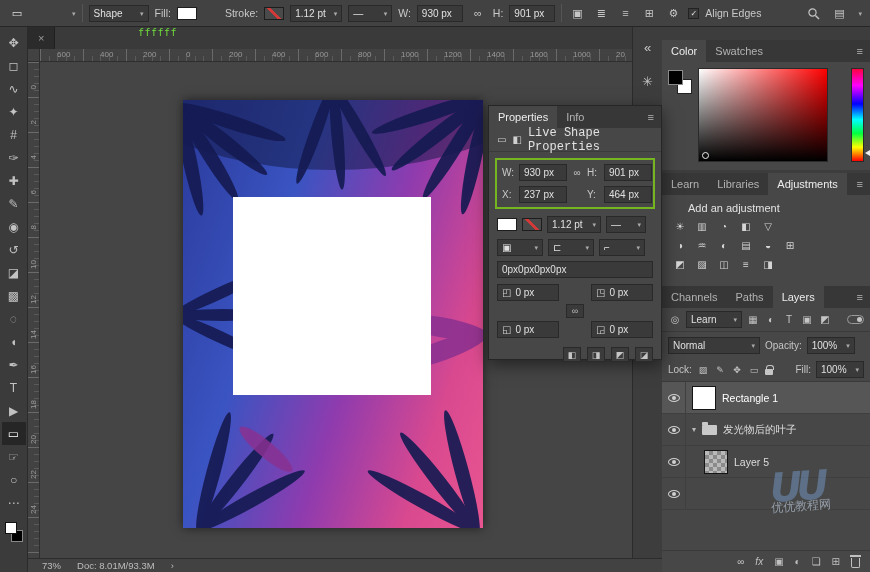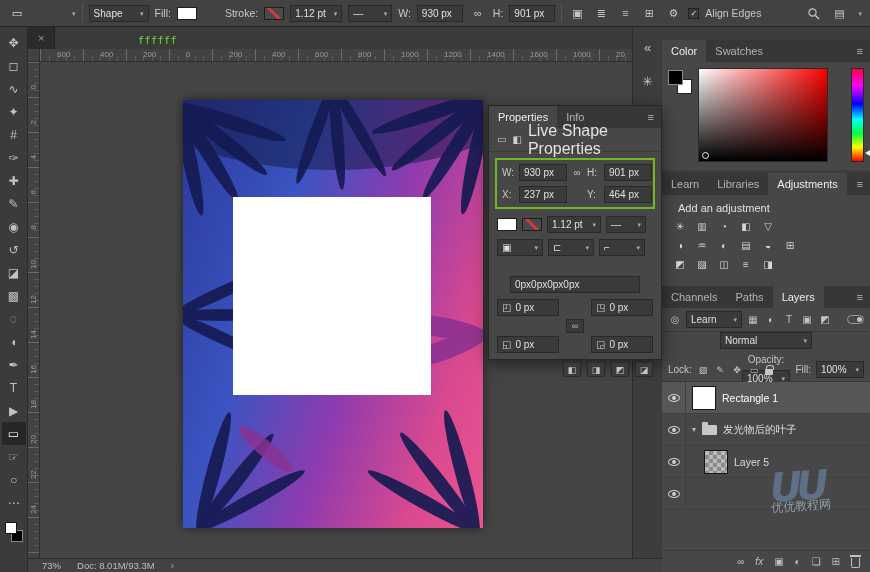--- a/index.html
+++ b/index.html
@@ -19,21 +19,21 @@
   .caret{font-size:7px;color:#aaa;margin-left:auto;line-height:1;flex:none;}
   .swatch{width:20px;height:13px;border:1px solid #1d1d1d;flex:none;}
   .swatch.white{background:#fff;}
   .swatch.slash{background:#4a4a4a;background-image:linear-gradient(45deg,transparent 42%,#d23a3a 42%,#d23a3a 58%,transparent 58%);}
   .icon-btn{width:18px;height:18px;display:flex;align-items:center;justify-content:center;
     color:#c5c5c5;font-size:11px;flex:none;}
   .cb{width:11px;height:11px;background:#3a3a3a;border:1px solid #222;display:flex;align-items:center;
       justify-content:center;font-size:8px;color:#e5e5e5;flex:none;}
   .tool-preset{width:18px;height:16px;display:flex;align-items:center;justify-content:center;color:#ddd;font-size:11px;}
   .obar-right{margin-left:auto;display:flex;align-items:center;gap:10px;}
-  .fill-hex{position:absolute;left:138px;top:35px;z-index:50;color:#6fdc3c;font-size:10px;
+  .fill-hex{position:absolute;left:138px;top:27px;z-index:50;color:#6fdc3c;font-size:10px;
     font-family:"DejaVu Sans Mono",monospace;letter-spacing:0.5px;}
 
   
   .left-toolbar{position:absolute;top:27px;left:0;width:28px;height:545px;background:#3b3b3b;
     border-right:1px solid #2b2b2b;display:flex;flex-direction:column;align-items:center;padding-top:4px;z-index:20;}
   .tool{width:24px;height:23px;display:flex;align-items:center;justify-content:center;color:#c2c2c2;font-size:12px;}
   .tool.active{background:#262626;color:#fff;}
   .fgbg-tools{position:relative;width:20px;height:20px;margin-top:8px;flex:none;}
   .fgbg-tools .front{position:absolute;left:1px;top:0;width:12px;height:12px;background:#fff;border:1px solid #111;z-index:2;}
   .fgbg-tools .back{position:absolute;right:1px;bottom:0;width:12px;height:12px;background:#000;border:1px solid #888;}
@@ -91,30 +91,30 @@
   .fgbg .back{position:absolute;right:0;bottom:0;width:15px;height:15px;background:#fff;border:1px solid #222;}
   .sv-box{position:absolute;left:36px;top:6px;width:130px;height:94px;border:1px solid #2a2a2a;
     background-image:linear-gradient(to bottom,rgba(0,0,0,0) 0%,#000 100%),linear-gradient(to right,#fff 0%,#f00 100%);}
   .sv-cursor{position:absolute;left:40px;top:90px;width:7px;height:7px;border:1px solid #eee;border-radius:50%;z-index:3;}
   .hue-strip{position:absolute;right:6px;top:6px;width:13px;height:94px;border:1px solid #2a2a2a;
     background:linear-gradient(to bottom,#ff0040 0%,#f0f 18%,#0000ff 38%,#00ffff 55%,#00ff40 70%,#ffff00 85%,#ff0000 100%);}
   .hue-arrow{position:absolute;right:0px;top:88px;width:0;height:0;border-top:3px solid transparent;
     border-bottom:3px solid transparent;border-right:5px solid #eee;}
 
   .adjustments-panel{top:146px;height:113px;}
-  .adj-title{padding:7px 16px 3px;font-size:11px;color:#e2e2e2;}
+  .adj-title{padding:7px 26px 3px;font-size:11px;color:#e2e2e2;}
   .adj-row{display:flex;gap:6px;padding:2px 10px;}
   .adj-icon{width:16px;height:15px;display:flex;align-items:center;justify-content:center;color:#d5d5d5;font-size:10px;}
 
   .layers-panel{top:259px;height:286px;}
   .filter-row{height:24px;display:flex;align-items:center;gap:4px;padding:0 6px;border-bottom:1px solid #3a3a3a;}
   .f-icon{width:14px;display:flex;justify-content:center;color:#c5c5c5;font-size:10px;}
   .toggle{margin-left:auto;width:17px;height:9px;border:1px solid #9a9a9a;border-radius:5px;position:relative;}
   .toggle::after{content:"";position:absolute;right:1px;top:1px;width:5px;height:5px;border-radius:50%;background:#c5c5c5;}
-  .blend-row{height:26px;display:flex;align-items:center;gap:5px;padding:0 6px;flex-direction:column;}
+  .blend-row{height:26px;display:flex;align-items:center;gap:5px;padding:0 6px;}
   .lock-row{height:24px;display:flex;align-items:center;gap:5px;padding:0 6px;border-bottom:1px solid #3a3a3a;}
   .mini-label{font-size:10px;color:#c5c5c5;}
   .lk-icon{width:12px;display:flex;justify-content:center;color:#c5c5c5;font-size:9px;}
   .padlock{width:8px;height:6px;background:#c5c5c5;border-radius:1px;position:relative;margin-top:4px;}
   .padlock::before{content:"";position:absolute;top:-4px;left:1px;width:6px;height:4px;border:1px solid #c5c5c5;
     border-bottom:none;border-radius:3px 3px 0 0;}
   .layer-list{position:absolute;top:96px;left:0;right:0;bottom:22px;overflow:hidden;background:#474747;}
   .layer-row{height:32px;display:flex;align-items:center;border-bottom:1px solid #3f3f3f;}
   .layer-row.selected{background:#565656;}
   .eye-cell{width:24px;height:100%;display:flex;align-items:center;justify-content:center;
@@ -144,28 +144,28 @@
   .lb-icon{color:#c0c0c0;font-size:10px;display:flex;align-items:center;justify-content:center;}
   .lb-fx{font-style:italic;font-size:10px;}
   .trash{width:9px;height:10px;border:1px solid #c0c0c0;border-top:none;border-radius:0 0 2px 2px;position:relative;margin-top:3px;}
   .trash::before{content:"";position:absolute;top:-3px;left:-2px;right:-2px;height:2px;background:#c0c0c0;}
 
   
   .properties-panel{position:absolute;left:488px;top:105px;width:174px;height:255px;background:#474747;
     border:1px solid #262626;box-shadow:0 5px 16px rgba(0,0,0,.5);z-index:40;}
   .props-sub{height:24px;display:flex;align-items:center;gap:6px;padding:0 8px;border-bottom:1px solid #3a3a3a;}
   .mini-icon{color:#d0d0d0;font-size:10px;}
-  .props-sub-title{font-size:16px;color:#e3e3e3;}
+  .props-sub-title{font-size:12px;color:#e3e3e3;font-family:Liberation Mono, monospace;}
   .xywh{margin:6px 6px 4px;border:2px solid #74b520;padding:4px 5px;display:flex;flex-direction:column;gap:5px;}
   .xywh-row{display:flex;align-items:center;gap:4px;}
   .xy-label{width:13px;font-size:10px;color:#c9c9c9;flex:none;}
   .xy-fld{width:48px;}
   .link-ic{width:12px;text-align:center;color:#bdbdbd;font-size:10px;flex:none;}
   .app-row{display:flex;align-items:center;gap:5px;padding:3px 8px;}
-  .spacing-row{padding:2px 21px;margin-top:15px;}
+  .spacing-row{padding:2px 8px;}
   .corners{padding:1px 8px;}
   .corner-row{display:flex;justify-content:space-between;align-items:center;margin:3px 0;}
   .corner-fld{width:62px;display:flex;align-items:center;gap:4px;}
   .chain-center{display:flex;justify-content:center;margin:1px 0;}
   .chain-box{width:18px;height:14px;border:1px solid #2a2a2a;background:#3a3a3a;display:flex;
     align-items:center;justify-content:center;color:#bdbdbd;font-size:9px;}
   .props-bottom{display:flex;justify-content:flex-end;gap:6px;padding:5px 8px;}
   .pbtn{width:18px;height:15px;background:#3b3b3b;border:1px solid #2a2a2a;display:flex;
     align-items:center;justify-content:center;color:#c5c5c5;font-size:9px;}
 

